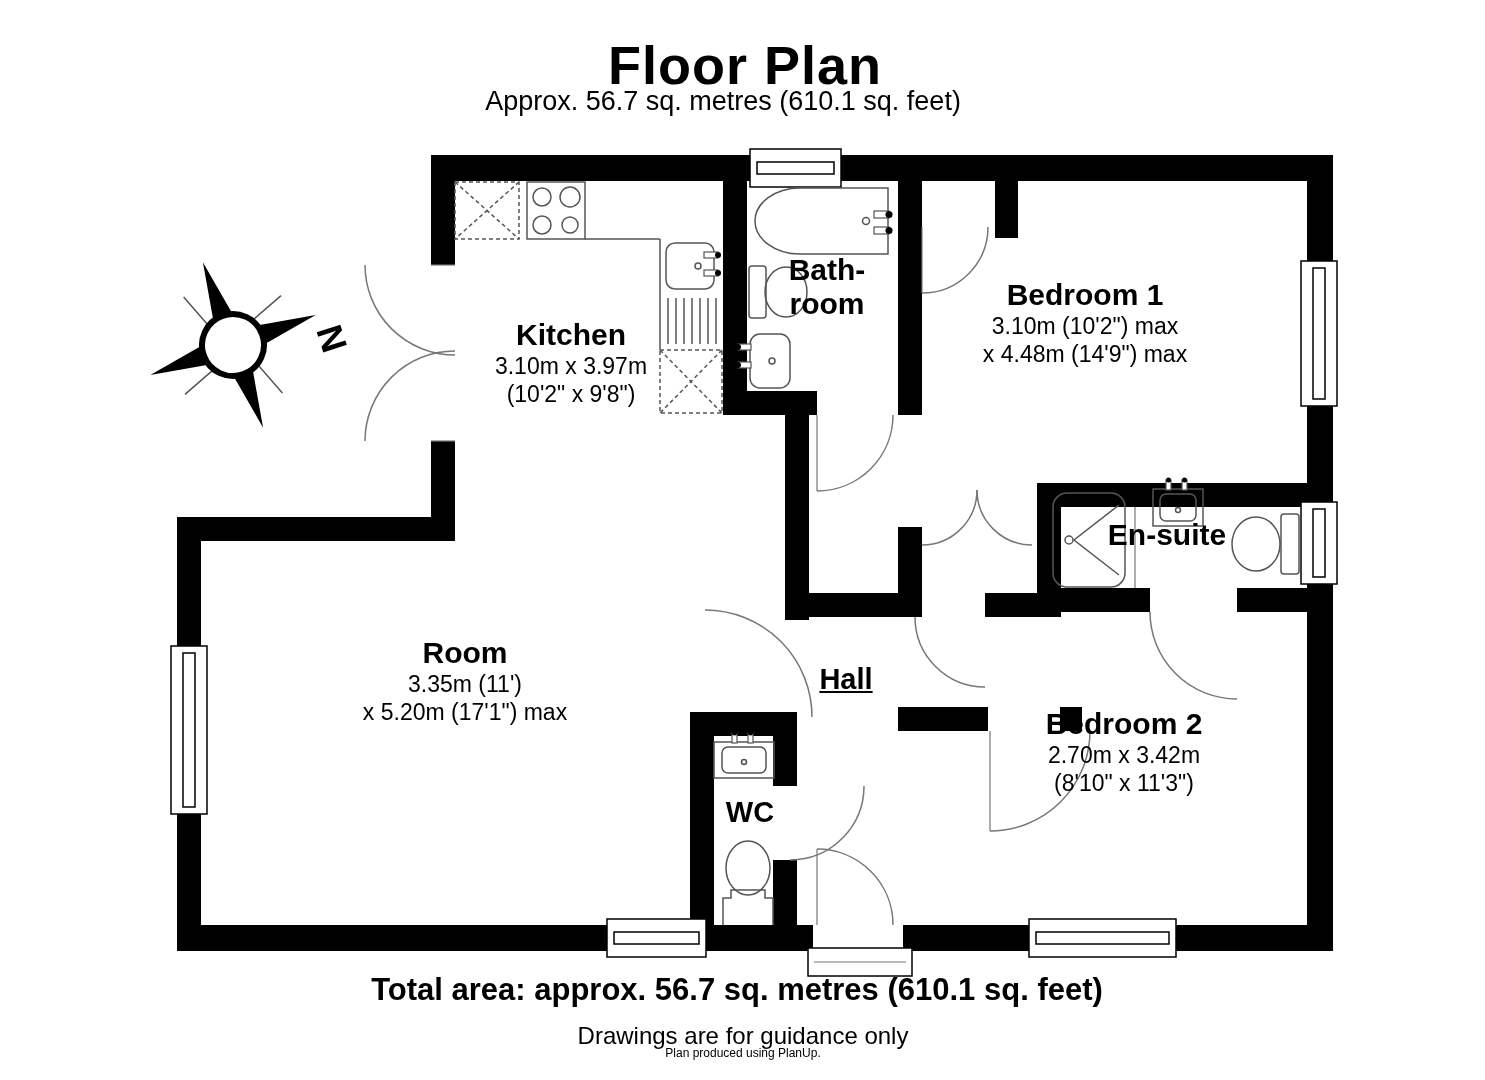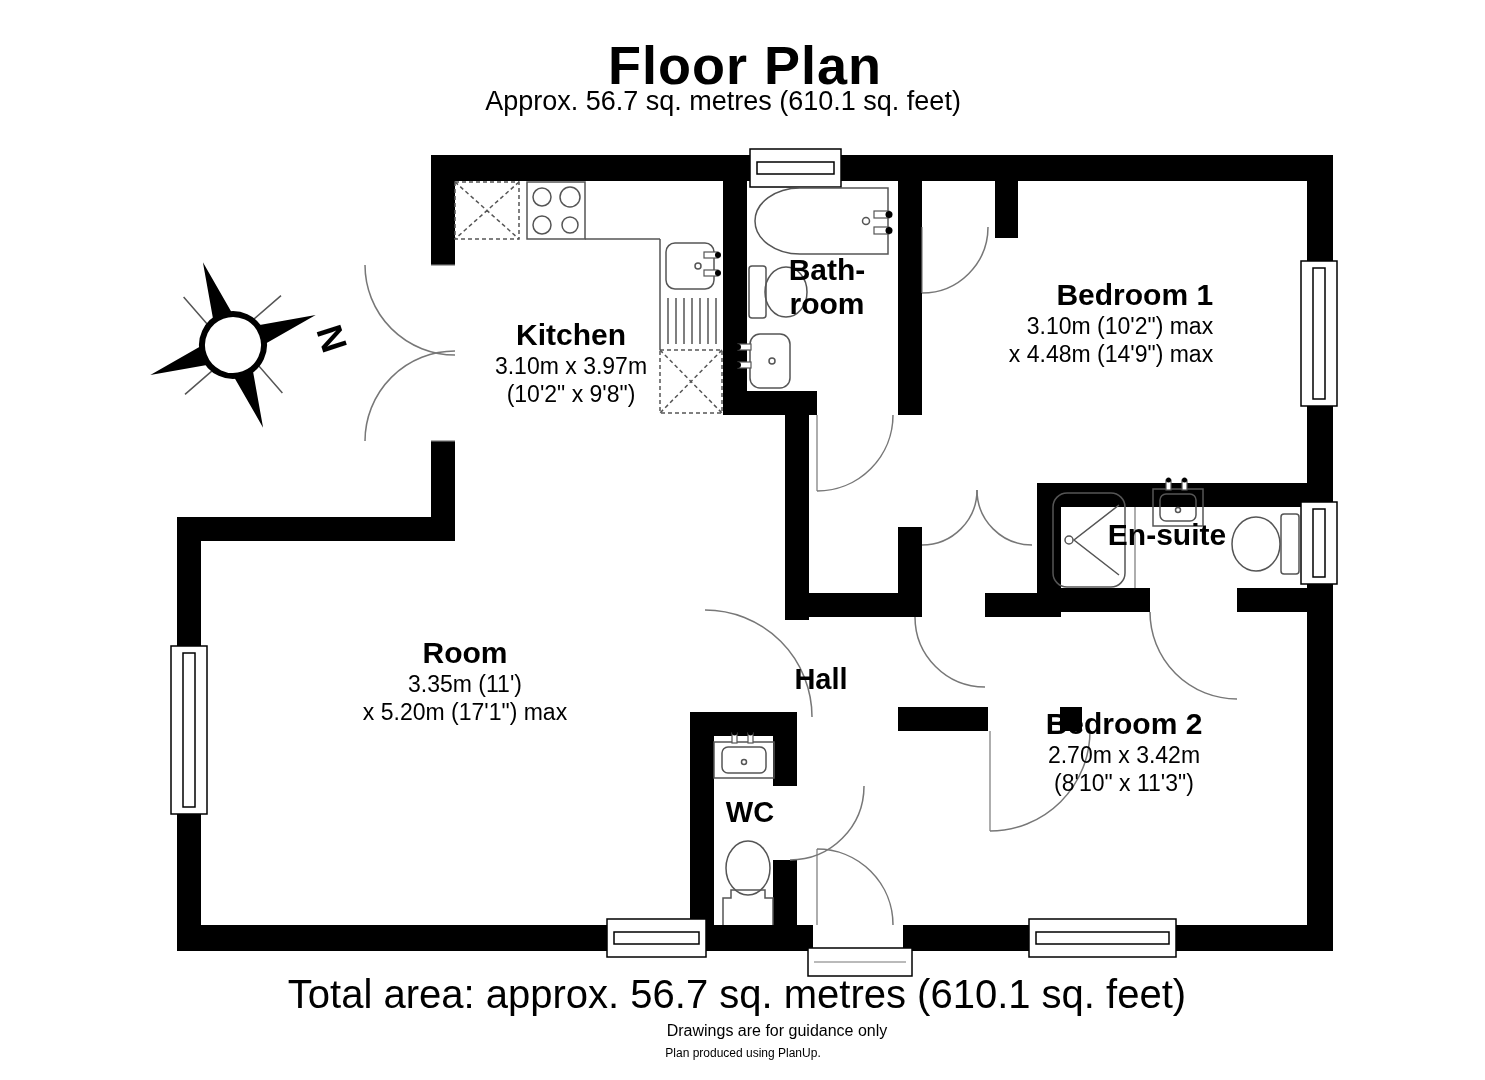--- a/index.html
+++ b/index.html
@@ -5,22 +5,22 @@
   html,body{margin:0;padding:0;background:#fff;}
   body{width:1485px;height:1080px;position:relative;font-family:"Liberation Sans",sans-serif;color:#000;overflow:hidden;}
   .abs{position:absolute;}
   .center-text{transform:translateX(-50%);text-align:center;white-space:nowrap;}
   #title{left:745px;top:34px;font-size:54px;font-weight:bold;letter-spacing:1px;}
   #subtitle{left:723px;top:86px;font-size:27px;}
   .room-label{z-index:5;}
   .room-name{font-size:30px;font-weight:bold;line-height:34px;}
   .room-dims{font-size:23px;line-height:28px;}
   #label-hall .room-name,#label-wc .room-name{font-size:29px;}
-  #footer-total{left:737px;top:972px;font-size:40px;}
-  #footer-disclaimer{left:743px;top:1022px;font-size:16px;margin-left:34px;}
+  #footer-total{left:737px;top:972px;font-size:31px;font-weight:bold;}
+  #footer-disclaimer{left:743px;top:1022px;font-size:24px;}
   #footer-credit{left:743px;top:1046px;font-size:12px;}
   svg{position:absolute;left:0;top:0;}
   .wall{fill:#000;}
   .fix{stroke:#555;fill:none;stroke-width:1.5;}
   .dash{stroke-dasharray:4 3;}
   .door{stroke:#777;fill:none;stroke-width:1.5;}
   .winbox{fill:#fff;stroke:#000;stroke-width:1.5;}
   .thin{stroke:#777;stroke-width:1.2;fill:none;}
   .tap{fill:#fff;stroke:#555;stroke-width:1.2;}
   .tapdot{fill:#000;}
@@ -226,33 +226,33 @@
   <div class="room-name">Kitchen</div>
   <div class="room-dims">3.10m x 3.97m</div>
   <div class="room-dims">(10'2" x 9'8")</div>
 </div>
 
 <div class="abs center-text room-label" id="label-bathroom" style="left:827px;top:253px;">
   <div class="room-name">Bath-</div>
   <div class="room-name">room</div>
 </div>
 
-<div class="abs center-text room-label" id="label-bedroom1" style="left:1111px;top:278px;text-align:right;">
+<div class="abs center-text room-label" id="label-bedroom1" style="left:1085px;top:278px;">
   <div class="room-name">Bedroom 1</div>
   <div class="room-dims">3.10m (10'2") max</div>
   <div class="room-dims">x 4.48m (14'9") max</div>
 </div>
 
 <div class="abs center-text room-label" id="label-living" style="left:465px;top:636px;">
   <div class="room-name">Room</div>
   <div class="room-dims">3.35m (11')</div>
   <div class="room-dims">x 5.20m (17'1") max</div>
 </div>
 
-<div class="abs center-text room-label" id="label-hall" style="left:821px;top:662px;">
+<div class="abs center-text room-label" id="label-hall" style="left:846px;top:662px;text-decoration:underline;">
   <div class="room-name">Hall</div>
 </div>
 
 <div class="abs center-text room-label" id="label-wc" style="left:750px;top:795px;">
   <div class="room-name">WC</div>
 </div>
 
 <div class="abs center-text room-label" id="label-bedroom2" style="left:1124px;top:707px;">
   <div class="room-name">Bedroom 2</div>
   <div class="room-dims">2.70m x 3.42m</div>

